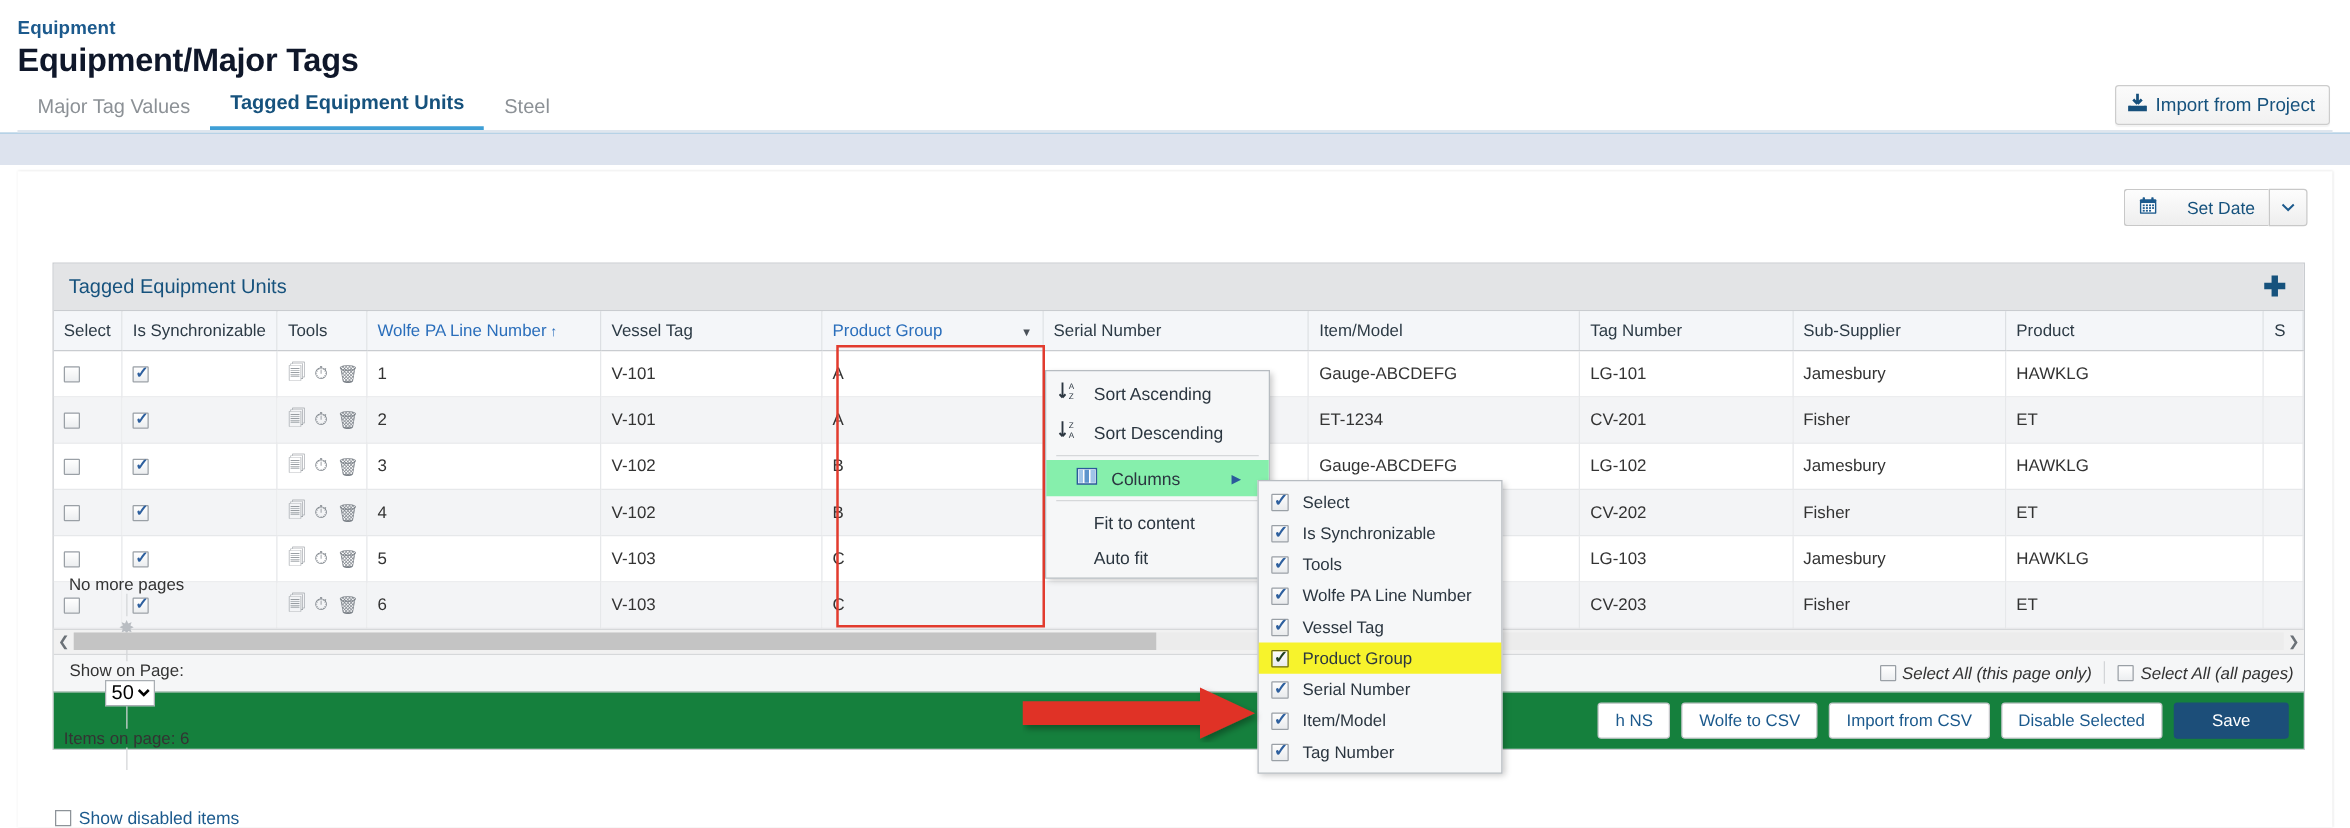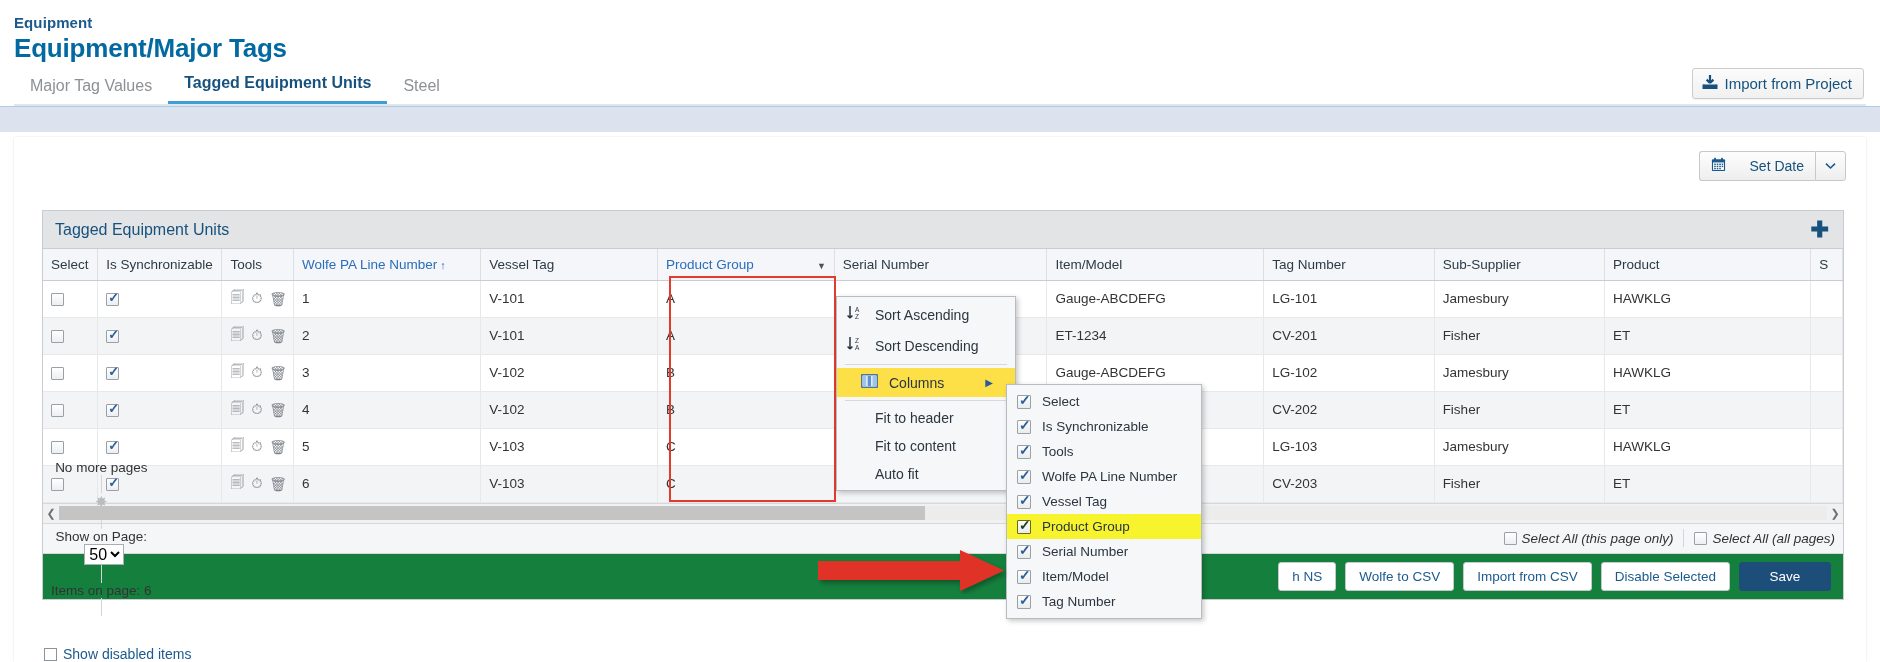--- a/index.html
+++ b/index.html
@@ -14,21 +14,21 @@
   }
   #root { position: relative; width: 1880px; height: 662px; }
 
   
   .page-header { padding: 10px 14px 0 14px; }
   .breadcrumb {
     color: #1c5a8d; font-weight: bold; font-size: 15px; letter-spacing: .1px;
     margin: 4px 0 2px 0;
   }
   .page-title {
-    color: #0369a1; font-weight: bold; font-size: 26px;
+    color: #0f172a; font-weight: bold; font-size: 26px;
     letter-spacing: -.2px; margin: 2px 0 8px 0;
   }
   .tabs {
     display: flex; align-items: flex-end; gap: 0px;
     border-bottom: 2px solid #dfe6ee; height: 34px;
     position: relative;
   }
   .tab {
     padding: 4px 16px 9px 16px;
     font-size: 16px; color: #8c9196; cursor: pointer; white-space: nowrap;
@@ -166,21 +166,21 @@
   
   .ctxmenu {
     position: absolute; background: #f6f7f8; border: 1px solid #b7bcc1;
     box-shadow: 2px 2px 5px rgba(0,0,0,.22); z-index: 50; padding: 2px 0;
   }
   .ctxitem {
     display: flex; align-items: center; gap: 10px;
     padding: 6px 22px 6px 8px; font-size: 14px; color: #2b3640; cursor: pointer;
     white-space: nowrap;
   }
-  .ctxitem.sel { background: #fde047; padding-left: 22px; }
+  .ctxitem.sel { background: #86efac; padding-left: 22px; }
   .ctxitem .ic { width: 20px; text-align: center; flex: none; }
   .ctxsep { height: 1px; background: #d6d8da; margin: 3px 8px; }
   .ctxitem.indent { padding-left: 38px; }
   .arrow-r { margin-left: auto; padding-left: 22px; color: #2b5a9b; font-size: 10px; }
 
   .colmenu {
     position: absolute; background: #f6f7f8; border: 1px solid #b7bcc1;
     box-shadow: 2px 2px 5px rgba(0,0,0,.22); z-index: 60; padding: 4px 0;
     width: 196px;
   }
@@ -510,21 +510,20 @@
             <rect x=".8" y=".8" width="15.4" height="12.4" fill="#fff" stroke="#2b5a9b" stroke-width="1.2"></rect>
             <rect x="1.8" y="1.8" width="3.6" height="10.4" fill="#9fc4e8"></rect>
             <rect x="6.6" y="1.8" width="3.6" height="10.4" fill="#5d94cc"></rect>
             <rect x="11.4" y="1.8" width="3.8" height="10.4" fill="#9fc4e8"></rect>
           </svg>
       </span>
       <span>Columns</span>
       <span class="arrow-r">▶</span>
     </div>
     <div class="ctxsep"></div>
-    <div class="ctxitem indent">Fit to header</div>
     <div class="ctxitem indent">Fit to content</div>
     <div class="ctxitem indent">Auto fit</div>
   </div>
 
   <div class="colmenu" style="left:1006px; top:384px;">
     <div class="colitem">
       <span class="colcb"></span>
       <span>Select</span>
     </div>
     <div class="colitem">

